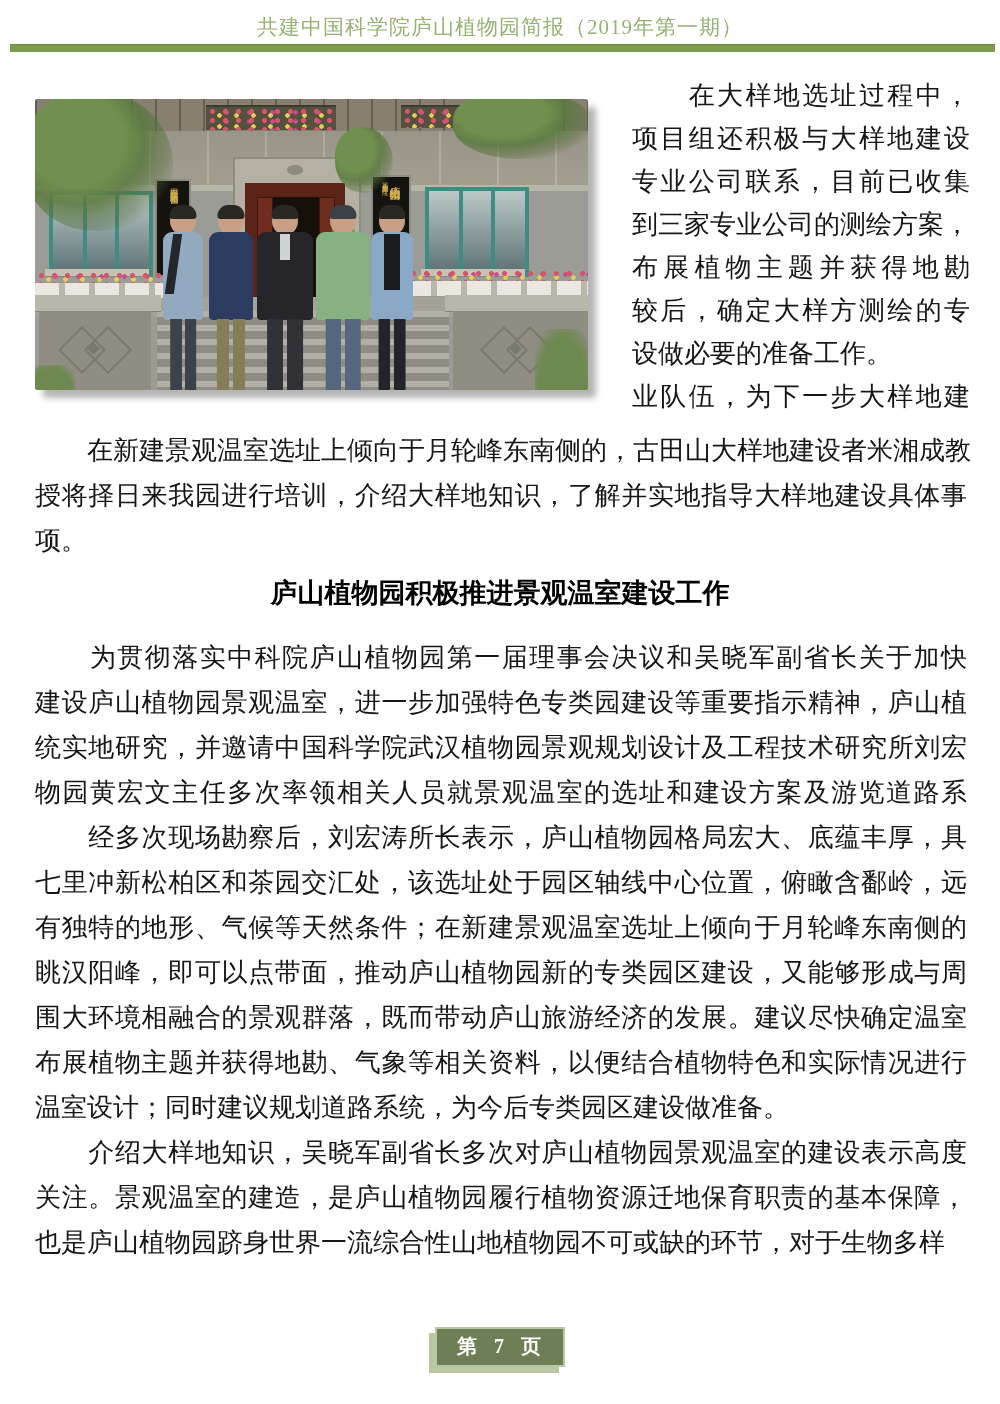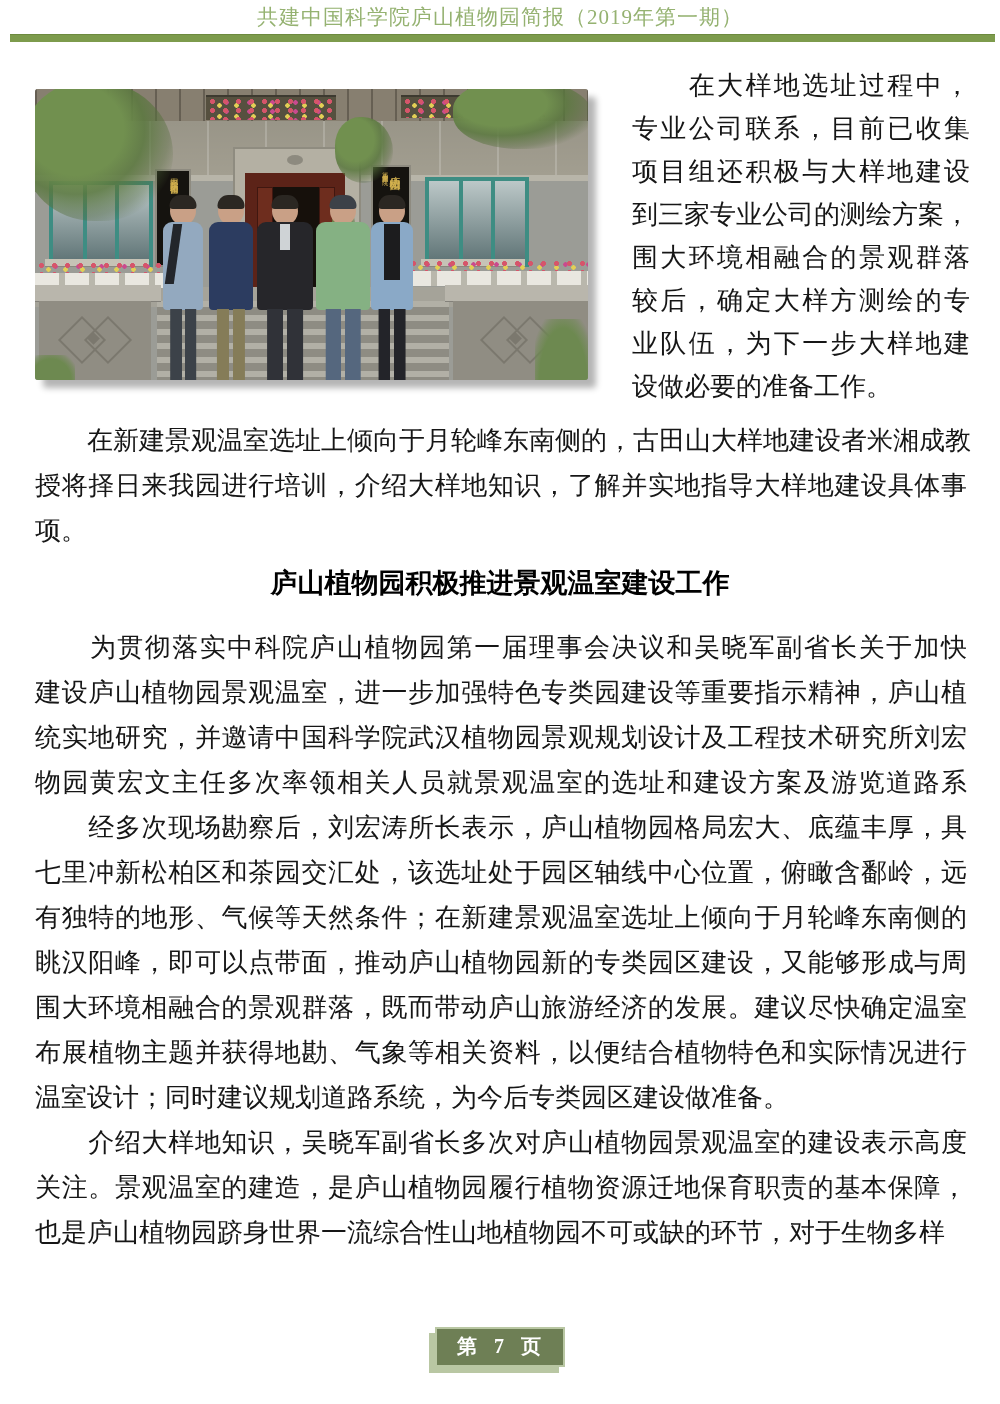--- a/index.html
+++ b/index.html
@@ -1,20 +1,20 @@
 <!DOCTYPE html>
 <html><head>
 <meta charset="utf-8">
 <style>
   html,body{margin:0;padding:0;background:#ffffff;}
   .page{position:relative;width:1000px;height:1404px;background:#ffffff;overflow:hidden;
         font-family:"Liberation Serif","DejaVu Serif",serif;color:#161616;}
 
   
-  .masthead{padding-top:3px;text-align:center;font-size:21px;letter-spacing:1px;color:#95b271;}
+  .masthead{padding-top:13px;text-align:center;font-size:21px;letter-spacing:1px;color:#95b271;}
   .rule{height:7px;background:#7d9b4c;border-top:1px solid #6d8a3f;margin:3px 5px 0 10px;}
 
   
   .content{margin:16px 35px;}
   .row{display:flex;margin-top:22px;}
 
   
   .photo-frame{flex:0 0 553px;margin-top:25px;}
   .photo{position:relative;width:553px;height:291px;background:#9a9b95;border-radius:3px;
          overflow:hidden;box-shadow:8px 8px 6px #b5b5b5;}
@@ -172,27 +172,27 @@
             <div class="hair"></div>
             <div class="torso" style="background:#8aa9c7;"></div>
             <div style="left:50%;transform:translateX(-50%);top:27px;width:16px;height:56px;background:#1c1c1e;"></div>
             <div class="legs" style="background:linear-gradient(90deg,#232429 0 44%,transparent 44% 56%,#232429 56%);"></div>
           </div>
         </div>
       </div>
 
       <div class="sidecol">
           <div class="tline">　　在大样地选址过程中，</div>
+          <div class="tline">项目组还积极与大样地建设</div>
           <div class="tline">专业公司联系，目前已收集</div>
-          <div class="tline">项目组还积极与大样地建设</div>
           <div class="tline">到三家专业公司的测绘方案，</div>
-          <div class="tline">围大环境相融合的景观群落</div>
+          <div class="tline">布展植物主题并获得地勘</div>
           <div class="tline">较后，确定大样方测绘的专</div>
+          <div class="tline last">设做必要的准备工作。</div>
           <div class="tline">业队伍，为下一步大样地建</div>
-          <div class="tline last">设做必要的准备工作。</div>
         </div>
     </div>
 
     <div class="para p1">
         <div class="tline">　　在新建景观温室选址上倾向于月轮峰东南侧的，古田山大样地建设者米湘成教</div>
         <div class="tline">授将择日来我园进行培训，介绍大样地知识，了解并实地指导大样地建设具体事</div>
         <div class="tline last">项。</div>
       </div>
 
     <div class="section-heading">庐山植物园积极推进景观温室建设工作</div>

